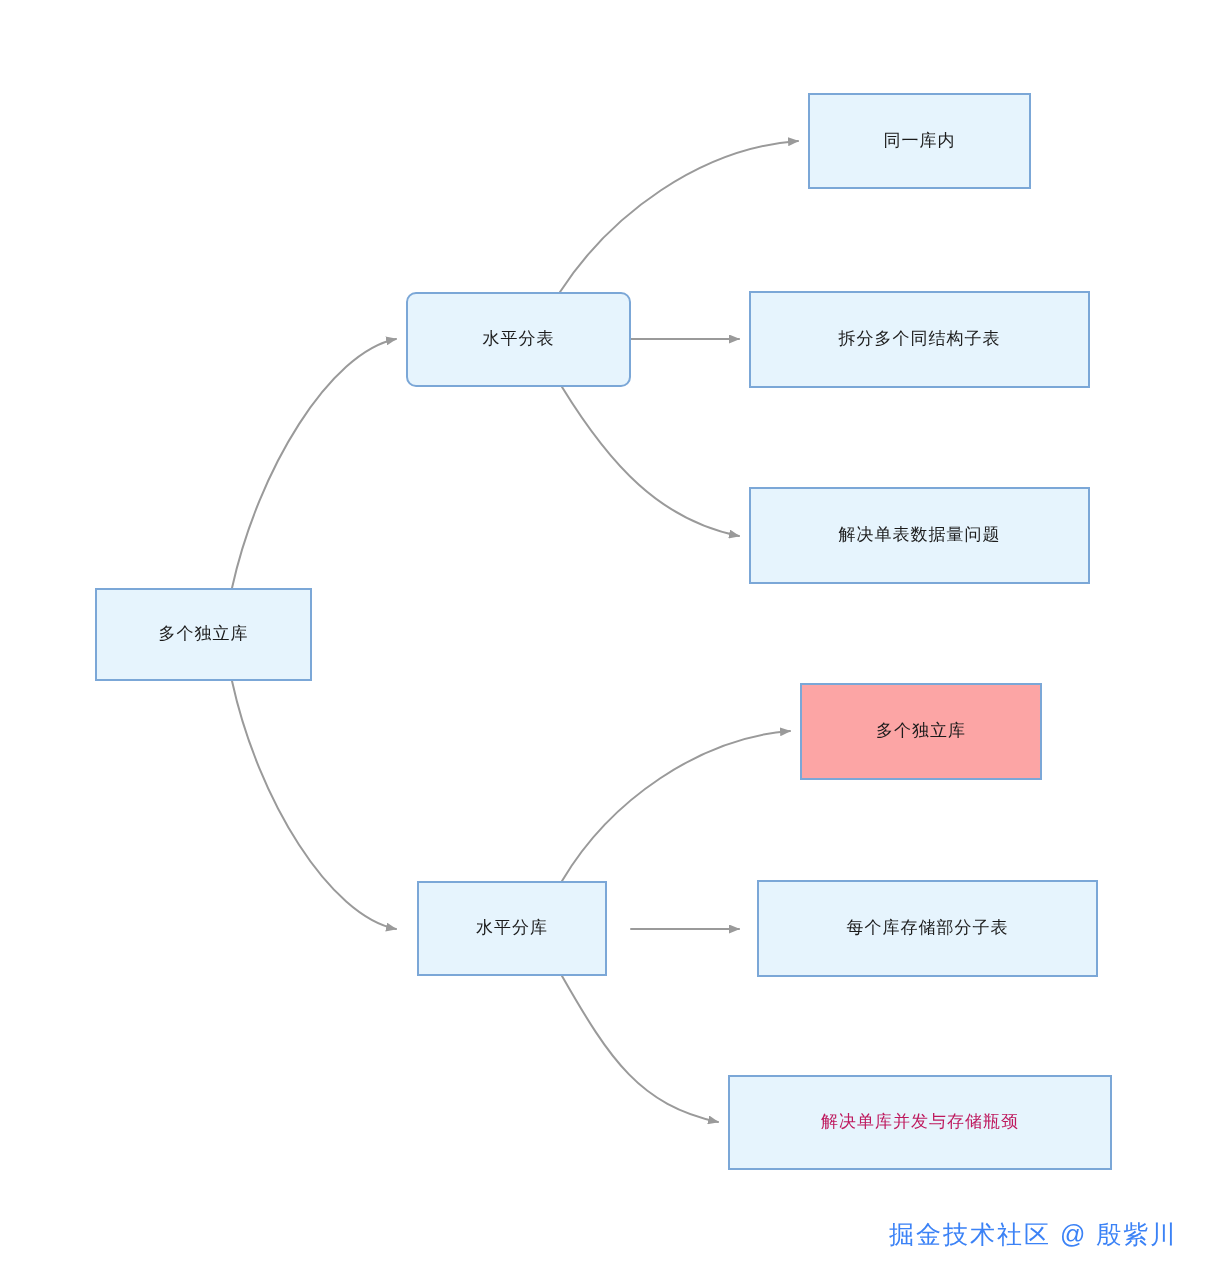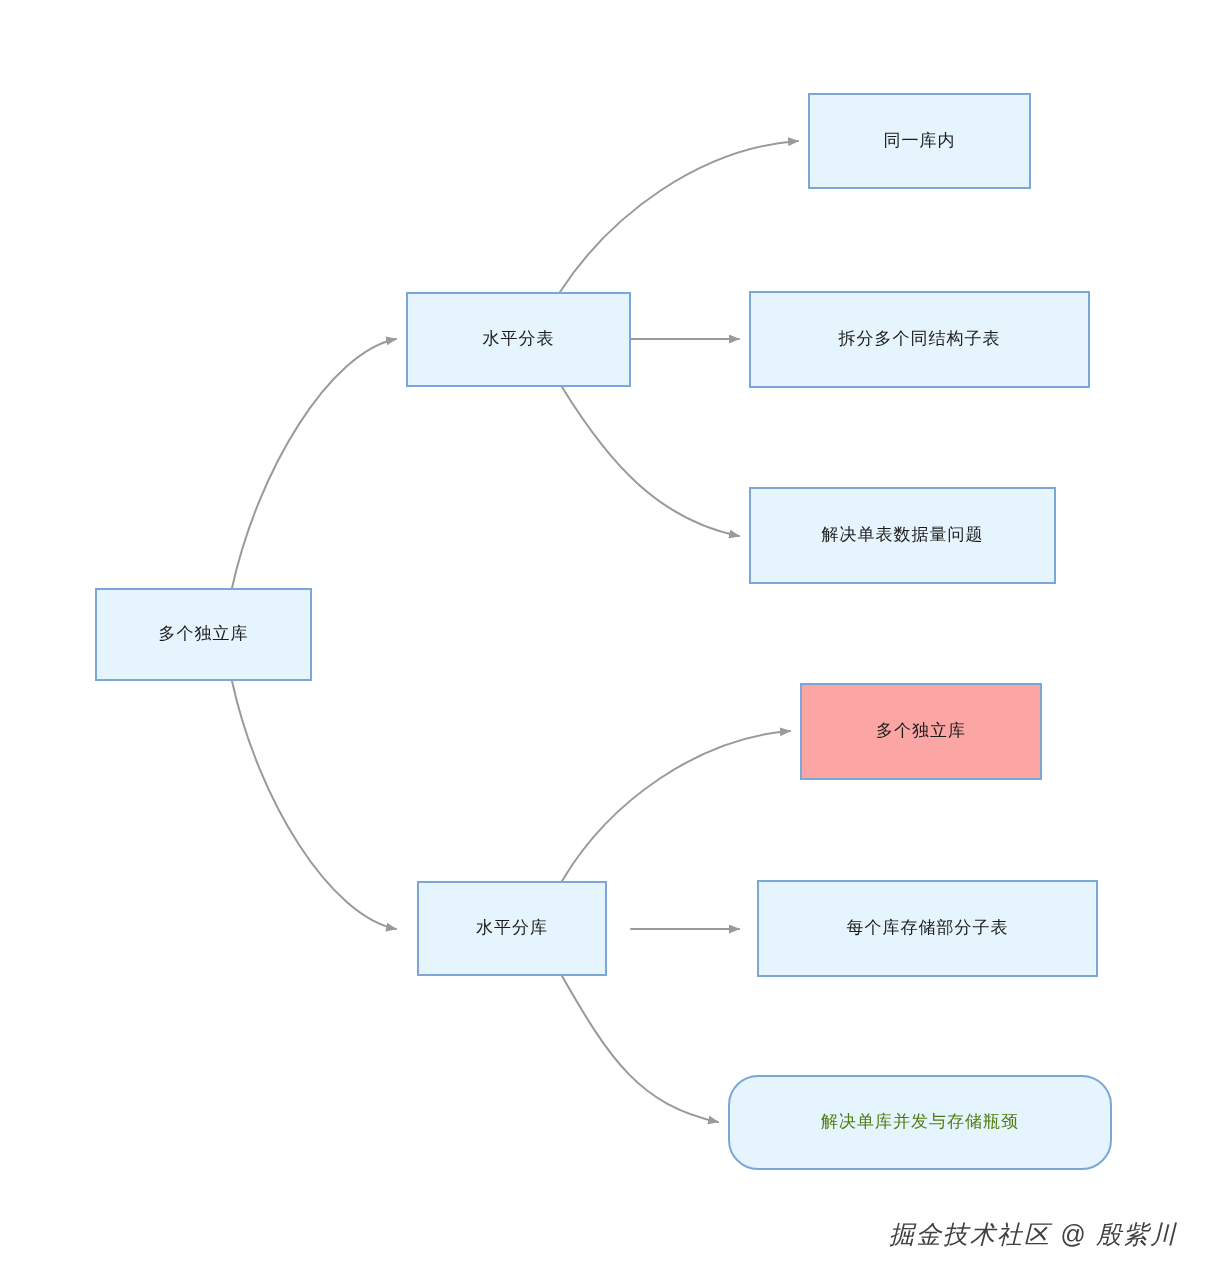--- a/index.html
+++ b/index.html
@@ -70,41 +70,41 @@
         <path d="M 562 881 C 610 800 700 738 790 731" fill="none" stroke="#9a9a9a" stroke-width="2" stroke-linecap="round" marker-end="url(#arrowhead)"></path>
         <path d="M 631 929 L 739 929" fill="none" stroke="#9a9a9a" stroke-width="2" stroke-linecap="round" marker-end="url(#arrowhead)"></path>
         <path d="M 562 976 C 610 1060 640 1105 718 1122" fill="none" stroke="#9a9a9a" stroke-width="2" stroke-linecap="round" marker-end="url(#arrowhead)"></path>
       </g>
   </svg>
 
   <div id="nodes">
       <div class="node" style="left: 95px; top: 588px; width: 217px; height: 93px; background: rgb(230, 244, 253); border-color: rgb(123, 167, 215); color: rgb(27, 27, 27);">
         <span>多个独立库</span>
       </div>
-      <div class="node" style="left: 406px; top: 292px; width: 225px; height: 95px; background: rgb(230, 244, 253); border-color: rgb(123, 167, 215); color: rgb(27, 27, 27);">
+      <div class="node" style="left: 406px; top: 292px; width: 225px; height: 95px; background: rgb(230, 244, 253); border-color: rgb(123, 167, 215); color: rgb(27, 27, 27); border-radius: 10px;">
         <span>水平分表</span>
       </div>
       <div class="node" style="left: 406px; top: 881px; width: 190px; height: 95px; background: rgb(230, 244, 253); border-color: rgb(123, 167, 215); color: rgb(27, 27, 27); margin-left: 11px;">
         <span>水平分库</span>
       </div>
       <div class="node" style="left: 808px; top: 93px; width: 223px; height: 96px; background: rgb(230, 244, 253); border-color: rgb(123, 167, 215); color: rgb(27, 27, 27);">
         <span>同一库内</span>
       </div>
       <div class="node" style="left: 749px; top: 291px; width: 341px; height: 97px; background: rgb(230, 244, 253); border-color: rgb(123, 167, 215); color: rgb(27, 27, 27); align-items: center;">
         <span>拆分多个同结构子表</span>
       </div>
-      <div class="node" style="left: 749px; top: 487px; width: 307px; height: 97px; background: rgb(230, 244, 253); border-color: rgb(123, 167, 215); color: rgb(27, 27, 27);">
+      <div class="node" style="left: 749px; top: 487px; width: 341px; height: 97px; background: rgb(230, 244, 253); border-color: rgb(123, 167, 215); color: rgb(27, 27, 27);">
         <span>解决单表数据量问题</span>
       </div>
       <div class="node" style="left: 800px; top: 683px; width: 242px; height: 97px; background: #fca5a5; border-color: rgb(123, 167, 215); color: rgb(27, 27, 27);">
         <span>多个独立库</span>
       </div>
       <div class="node" style="left: 749px; top: 880px; width: 341px; height: 97px; background: rgb(230, 244, 253); border-color: rgb(123, 167, 215); color: rgb(27, 27, 27); margin-left: 8px;">
         <span>每个库存储部分子表</span>
       </div>
-      <div class="node" style="left: 728px; top: 1075px; width: 384px; height: 95px; background: rgb(230, 244, 253); border-color: rgb(123, 167, 215); color: #4d7c0f; border-radius: 30px;">
+      <div class="node" style="left: 728px; top: 1075px; width: 384px; height: 95px; background: rgb(230, 244, 253); border-color: rgb(123, 167, 215); color: #be185d;">
         <span>解决单库并发与存储瓶颈</span>
       </div>
     </div>
 
-  <div class="watermark" style="left: 889px; top: 1218px; color: #404040; font-style: italic;">掘金技术社区 @ 殷紫川</div>
+  <div class="watermark" style="left: 889px; top: 1218px; color: #3b82f6;">掘金技术社区 @ 殷紫川</div>
 
 </div>
 
 </body></html>

